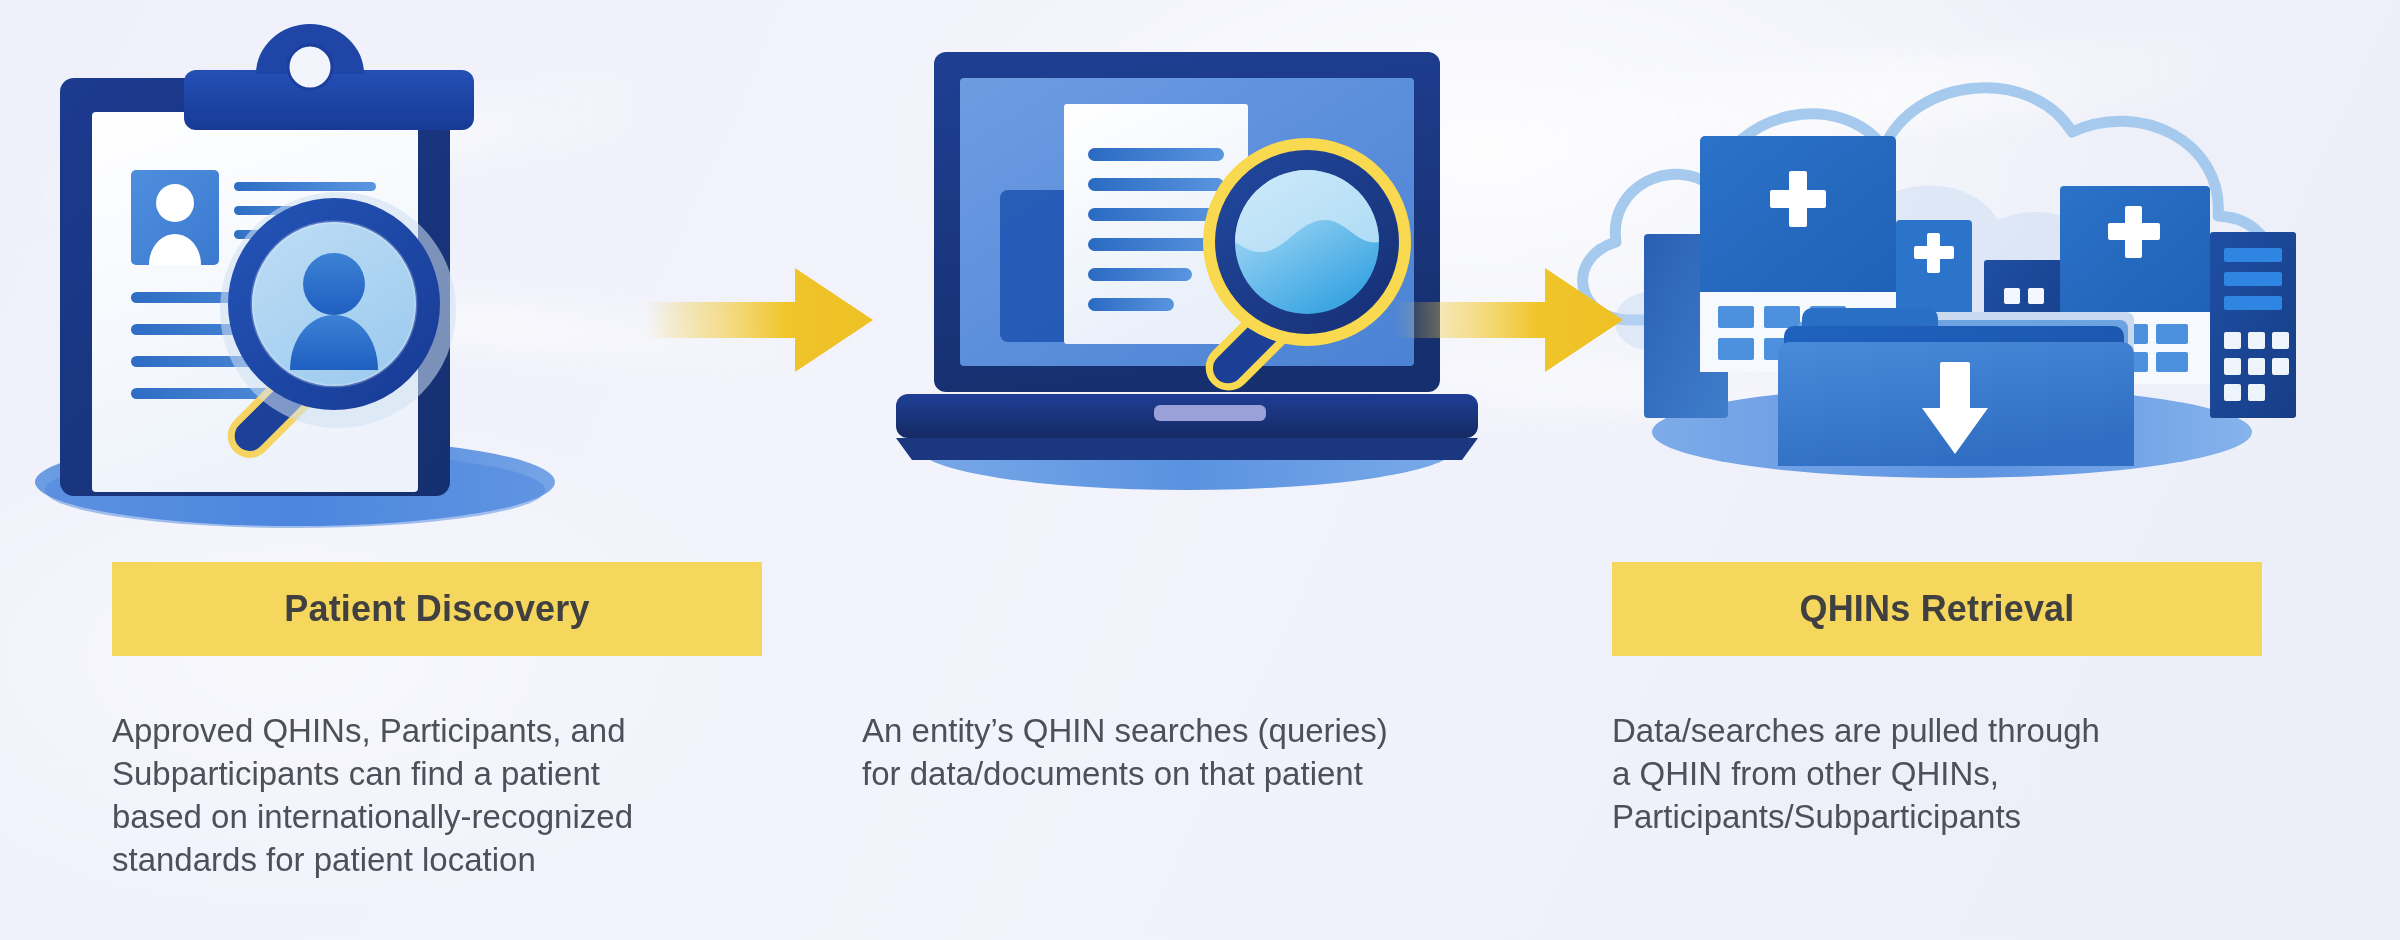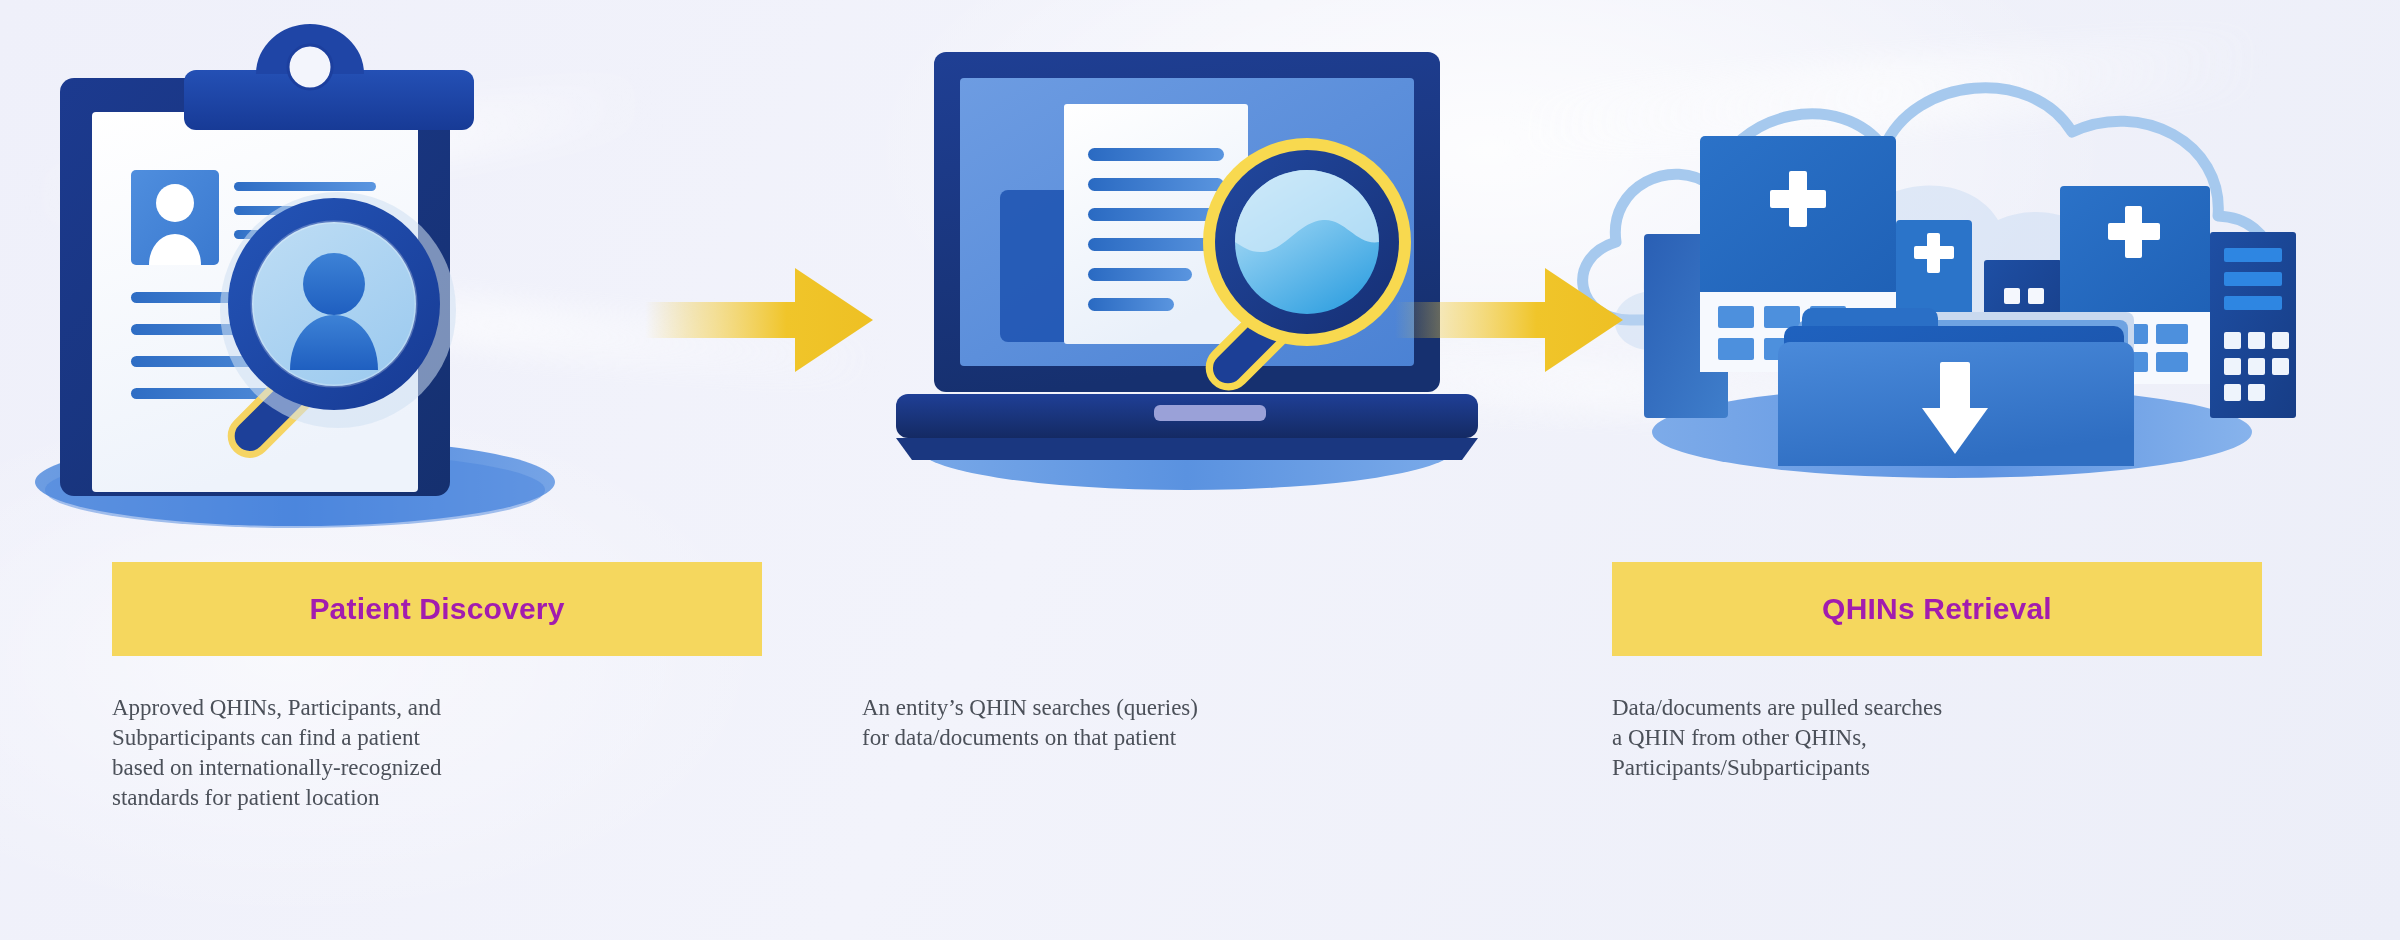--- a/index.html
+++ b/index.html
@@ -71,38 +71,37 @@
     top: 562px;
     left: 0;
     width: 650px;
     height: 94px;
     background: #f5d75e;
     display: flex;
     align-items: center;
     justify-content: center;
   }
   .banner-label {
-    color: #a21caf;
-    font-size: 30px;
+    color: #404040;
+    font-size: 36px;
     font-weight: bold;
     letter-spacing: 0.2px;
     white-space: nowrap;
   }
 
   
   .body-copy {
     position: absolute;
-    top: 693px;
+    top: 710px;
     left: 0;
     width: 620px;
     color: #4b5059;
-    font-size: 23px;
+    font-size: 33px;
     line-height: 1.30;
     white-space: pre-line;
-    font-family: Liberation Serif, serif;
   }
 
   
   .arrow {
     position: absolute;
     top: 258px;
     width: 230px;
     height: 124px;
     pointer-events: none;
   }
@@ -415,21 +414,21 @@
           <rect x="428" y="342" width="30" height="54" rx="2"></rect>
           <path d="M410 388 L476 388 L443 434 Z"></path>
         </g>
       </svg>
     </div>
 
     <div class="banner">
       <span class="banner-label">QHINs Retrieval</span>
     </div>
 
-    <div class="body-copy">Data/documents are pulled searches
+    <div class="body-copy">Data/searches are pulled through
 a QHIN from other QHINs,
 Participants/Subparticipants</div>
   </div>
 
   <div class="arrow arrow-1">
     <svg viewBox="0 0 230 124" xmlns="http://www.w3.org/2000/svg">
       <defs>
         <linearGradient id="arrGrad1" x1="0" y1="0" x2="1" y2="0">
           <stop offset="0" stop-color="#f2c72c" stop-opacity="0"></stop>
           <stop offset="0.30" stop-color="#f4cf48" stop-opacity="0.55"></stop>

